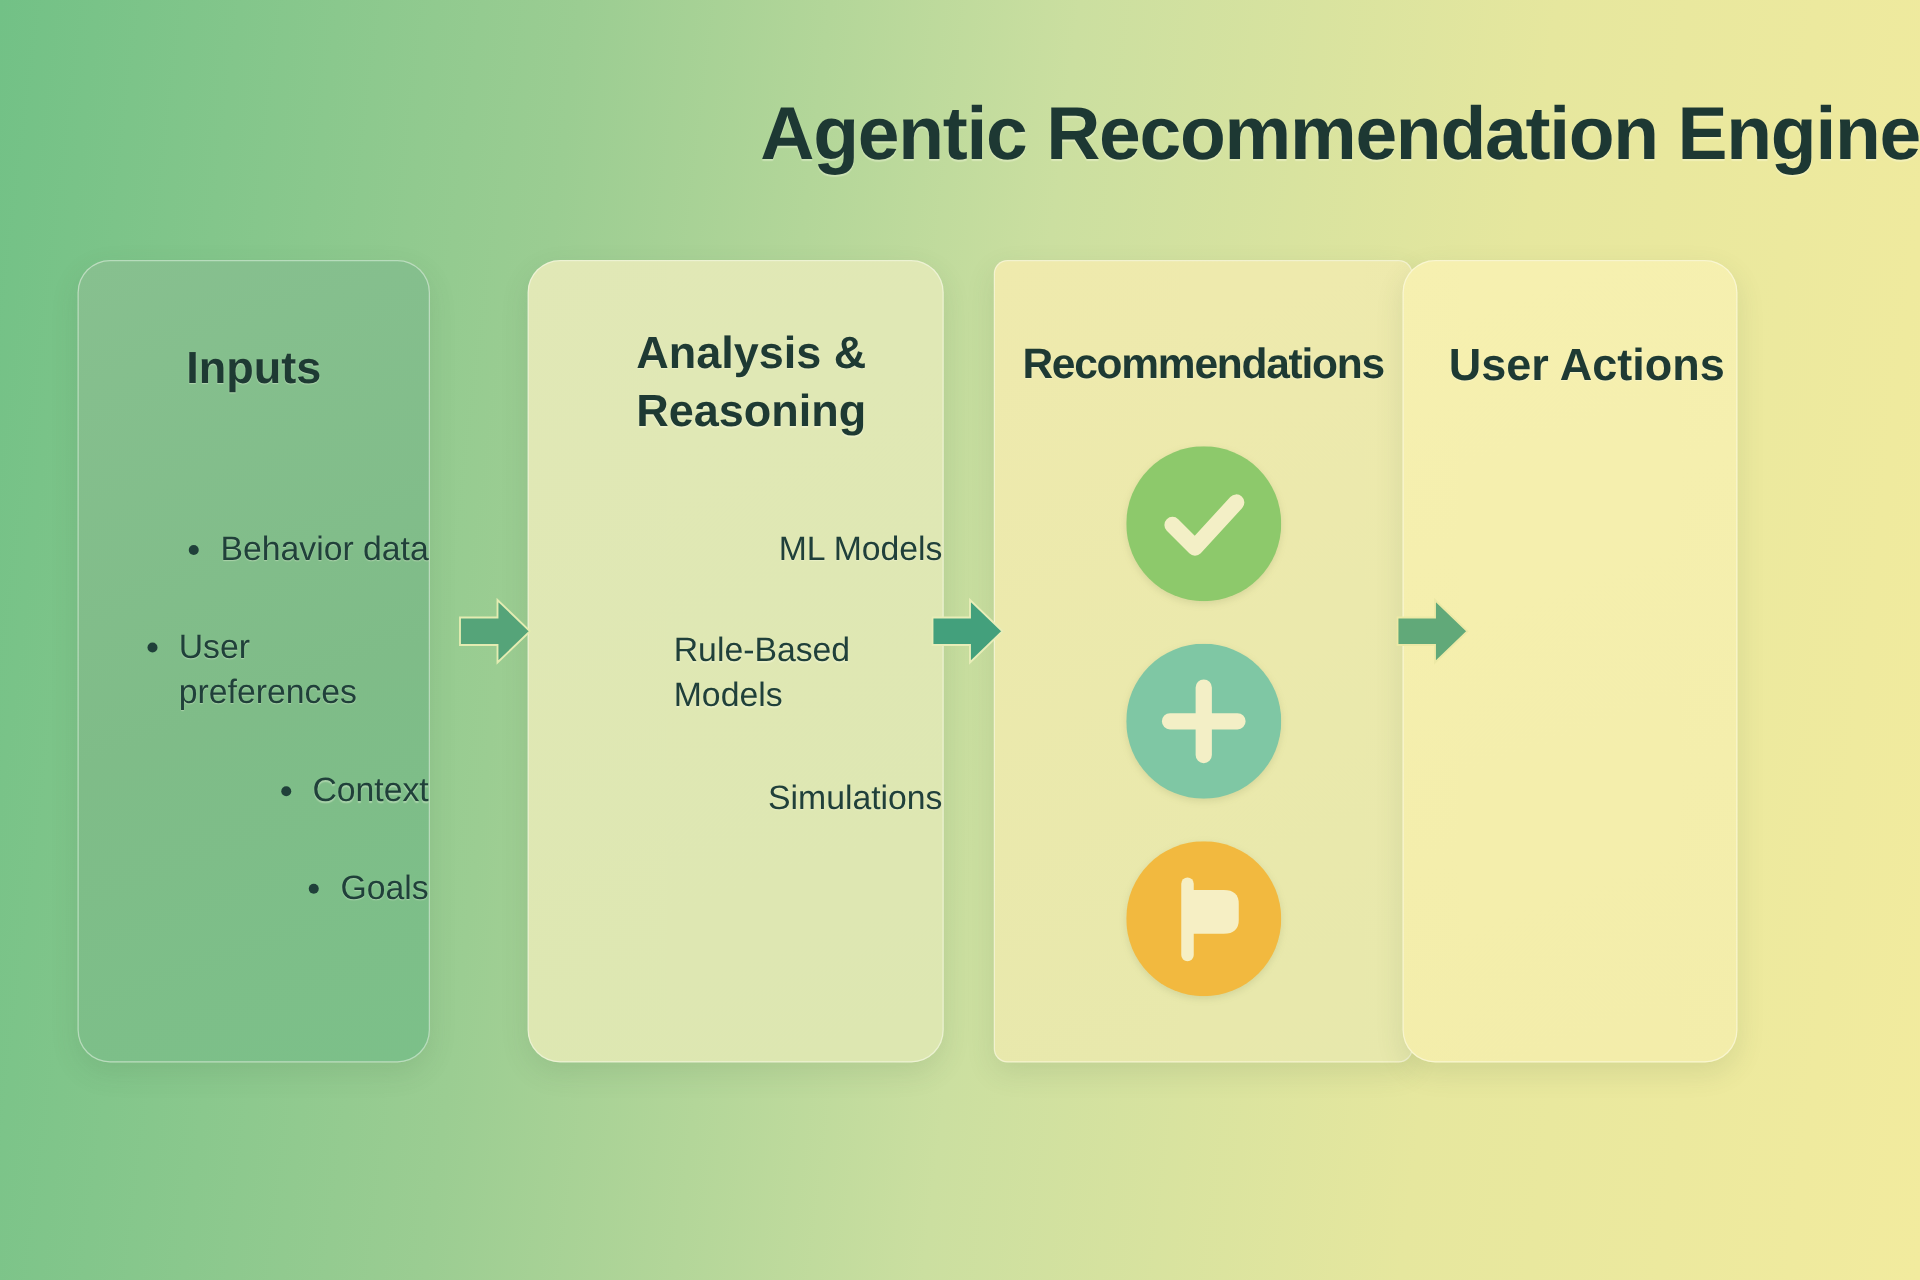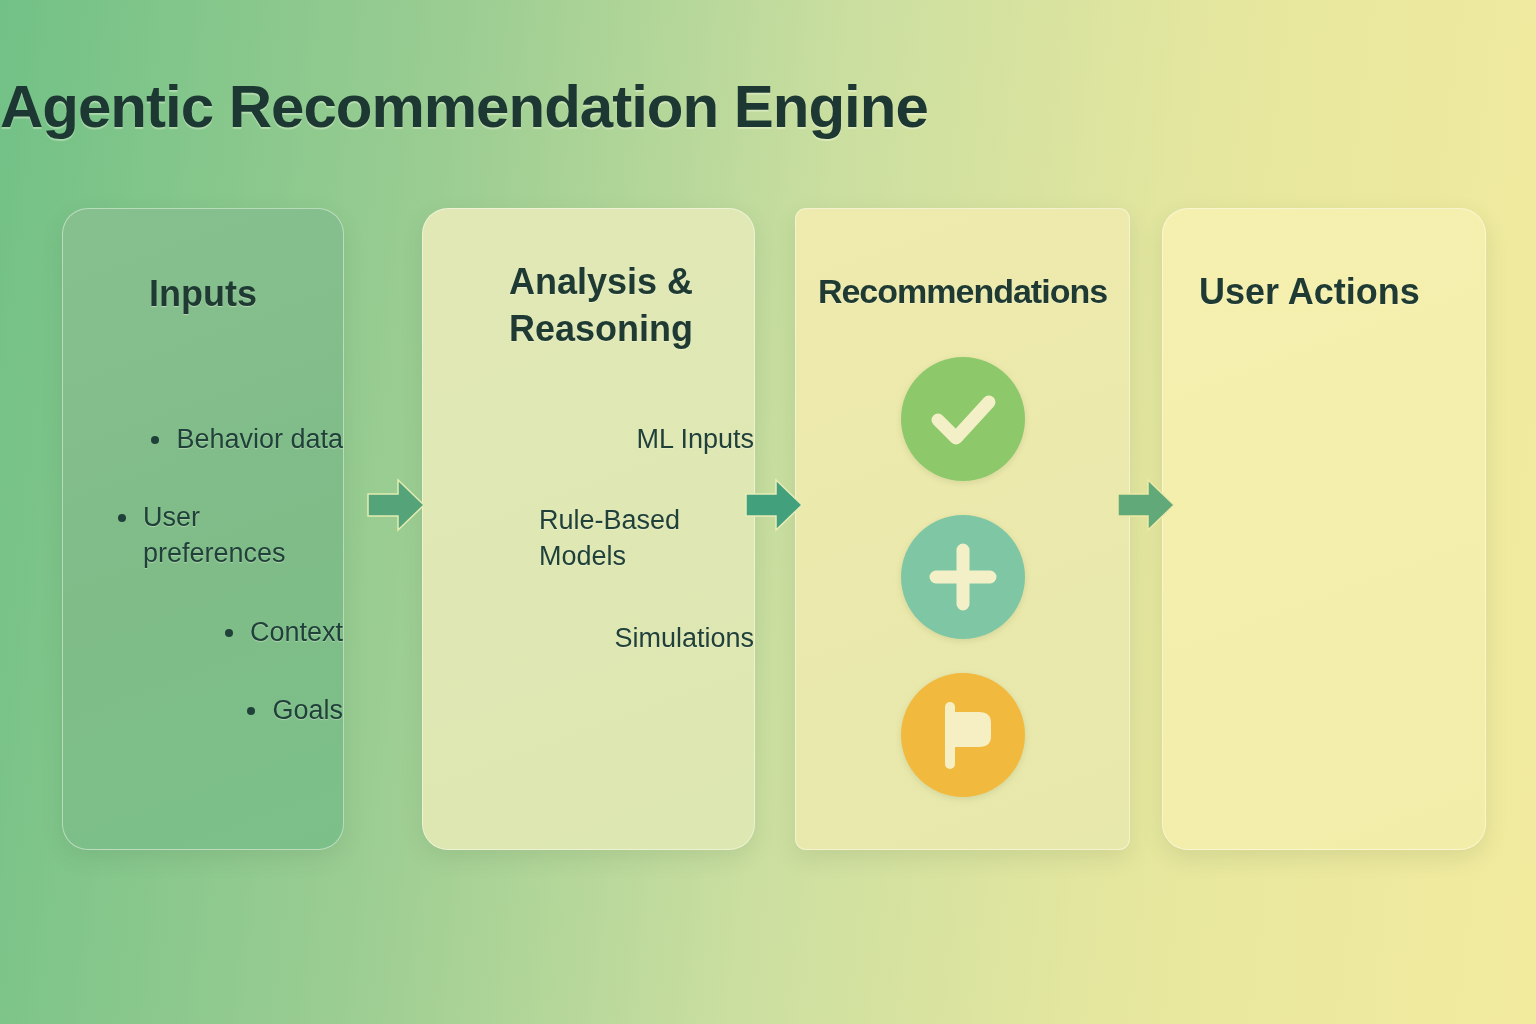--- a/index.html
+++ b/index.html
@@ -4,33 +4,33 @@
 <style>
   html,body{margin:0;padding:0;}
   body{
     width:1536px;height:1024px;overflow:hidden;
     font-family:"Liberation Sans", sans-serif;
     background:linear-gradient(97deg,#72c186 0%,#9bcd92 28%,#cbdfa0 52%,#e6e79e 75%,#f2eb9e 100%);
     position:relative;
   }
   .stage{position:absolute;inset:0;}
   .title{
-    position:absolute;top:72px;left:0;width:1536px;text-align:left;margin:0;
+    position:absolute;top:72px;left:0;width:1536px;text-align:right;margin:0;
     font-size:60px;font-weight:800;letter-spacing:-1px;color:#1d3833;
     text-shadow:0 2px 1px rgba(255,255,235,.35);
   }
   .card{
     position:absolute;top:208px;height:642px;border-radius:26px;box-sizing:border-box;
     border:1px solid rgba(255,255,250,.45);
     box-shadow:0 8px 22px rgba(60,90,60,.12);
   }
   .card-inputs{left:62px;width:282px;background:linear-gradient(160deg,#87c08f 0%,#7fbc88 55%,#7cc089 100%);}
   .card-analysis{left:422px;width:333px;background:linear-gradient(160deg,#e1e8b6 0%,#dde7b1 100%);}
   .card-recommendations{left:795px;width:335px;background:linear-gradient(160deg,#efeaad 0%,#e7e8ac 100%);border-radius:11px;}
-  .card-useractions{left:1162px;width:324px;background:linear-gradient(160deg,#f6f0b0 0%,#f3edaa 100%);}
+  .card-useractions{left:1122px;width:268px;background:linear-gradient(160deg,#f6f0b0 0%,#f3edaa 100%);}
   .card h2{
     margin:0;font-weight:800;color:#1e3a33;font-size:36px;line-height:1.3;
     text-shadow:0 1px 1px rgba(255,255,235,.4);
   }
   .card-inputs h2{padding-top:62px;text-align:center;}
   .card-analysis h2{padding:50px 0 0 60px;max-width:210px;text-align:right;}
   .card-recommendations h2{padding-top:60px;text-align:center;font-size:34px;letter-spacing:-1px;}
   .card-useractions h2{padding:60px 0 0 36px;}
   .card-body{position:absolute;left:0;right:0;top:212px;}
   .card-inputs .card-body{padding-left:30px;}
@@ -78,21 +78,21 @@
         <span class="dot"></span>
         <span class="label">Goals</span>
       </div>
     </div>
   </section>
 
   <section class="card card-analysis">
     <h2>Analysis &amp; Reasoning</h2>
     <div class="card-body">
       <div class="item">
-        <span class="label">ML Inputs</span>
+        <span class="label">ML Models</span>
       </div>
       <div class="item">
         <span class="label">Rule-Based Models</span>
       </div>
       <div class="item">
         <span class="label">Simulations</span>
       </div>
     </div>
   </section>
 

